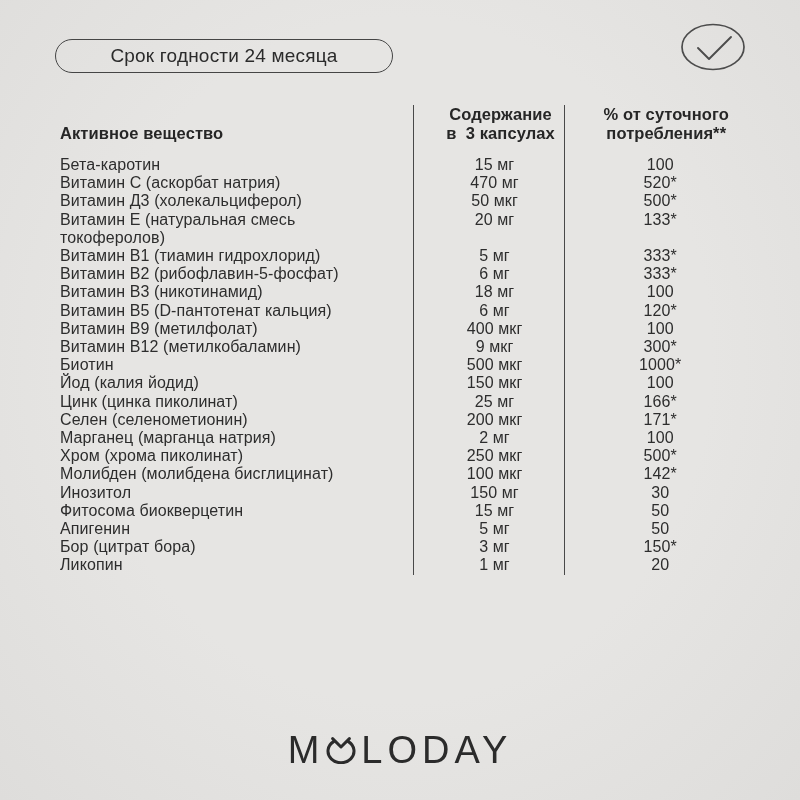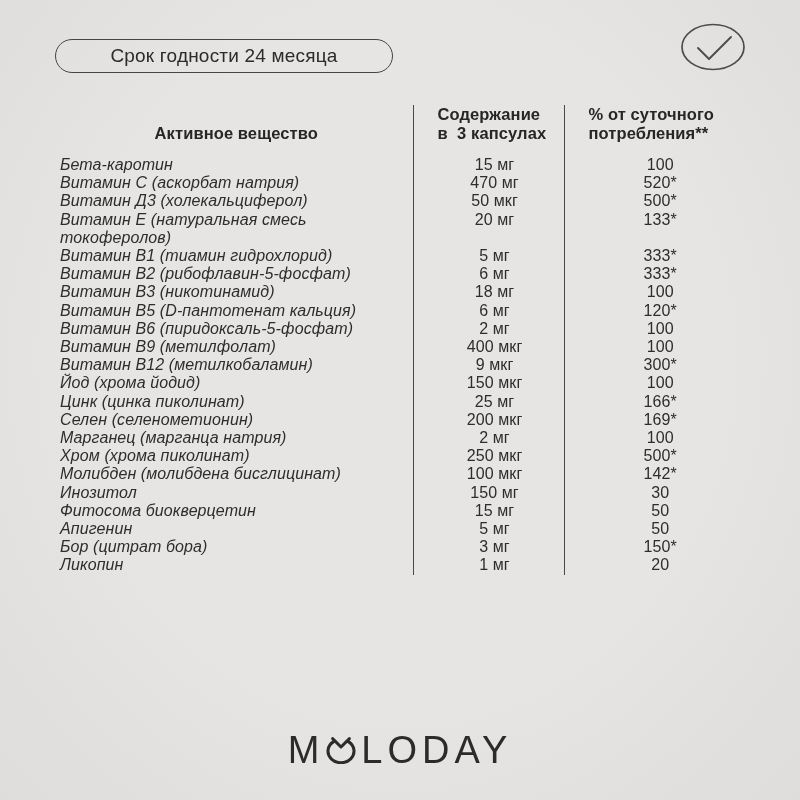--- a/index.html
+++ b/index.html
@@ -57,26 +57,25 @@
     padding: 0;
   }
   th {
     font-weight: 700;
     font-size: 16.5px;
     line-height: 19px;
     padding-bottom: 13px;
     color: #262626;
     white-space: pre-wrap;
   }
-  th.h-name { text-align: center; vertical-align: bottom; }
-  th.h-amount, th.h-daily { text-align: left; padding-left: 24px; }
+  th.h-name { text-align: left; vertical-align: bottom; }
+  th.h-amount, th.h-daily { text-align: center; padding-left: 24px; }
   td.cell-name {
     text-align: left;
     padding-right: 55px;
-    font-style: italic;
   }
   td.cell-amount, td.cell-daily { text-align: center; padding-left: 12px; }
   .bl { border-left: 1.6px solid #494949; }
 
   
   .logo {
     position: absolute;
     left: 0; top: 729px;
     width: 800px;
     display: flex; align-items: center; justify-content: center;
@@ -157,48 +156,48 @@
           <td class="cell-name">Витамин В3 (никотинамид)</td>
           <td class="cell-amount bl">18 мг</td>
           <td class="cell-daily bl">100</td>
         </tr>
         <tr>
           <td class="cell-name">Витамин В5 (D-пантотенат кальция)</td>
           <td class="cell-amount bl">6 мг</td>
           <td class="cell-daily bl">120*</td>
         </tr>
         <tr>
-          <td class="cell-name">Витамин В6 (пиридоксаль-5-фосфат)</td>
-          <td class="cell-amount bl">2 мг</td>
-          <td class="cell-daily bl">100</td>
-        </tr>
-        <tr>
           <td class="cell-name">Витамин В9 (метилфолат)</td>
           <td class="cell-amount bl">400 мкг</td>
           <td class="cell-daily bl">100</td>
         </tr>
         <tr>
           <td class="cell-name">Витамин В12 (метилкобаламин)</td>
           <td class="cell-amount bl">9 мкг</td>
           <td class="cell-daily bl">300*</td>
         </tr>
         <tr>
-          <td class="cell-name">Йод (хрома йодид)</td>
+          <td class="cell-name">Биотин</td>
+          <td class="cell-amount bl">500 мкг</td>
+          <td class="cell-daily bl">1000*</td>
+        </tr>
+        <tr>
+          <td class="cell-name">Йод (калия йодид)</td>
           <td class="cell-amount bl">150 мкг</td>
           <td class="cell-daily bl">100</td>
         </tr>
         <tr>
           <td class="cell-name">Цинк (цинка пиколинат)</td>
           <td class="cell-amount bl">25 мг</td>
           <td class="cell-daily bl">166*</td>
         </tr>
         <tr>
           <td class="cell-name">Селен (селенометионин)</td>
           <td class="cell-amount bl">200 мкг</td>
-          <td class="cell-daily bl">169*</td>
+          <td class="cell-daily bl">171*</td>
         </tr>
         <tr>
           <td class="cell-name">Марганец (марганца натрия)</td>
           <td class="cell-amount bl">2 мг</td>
           <td class="cell-daily bl">100</td>
         </tr>
         <tr>
           <td class="cell-name">Хром (хрома пиколинат)</td>
           <td class="cell-amount bl">250 мкг</td>
           <td class="cell-daily bl">500*</td>

